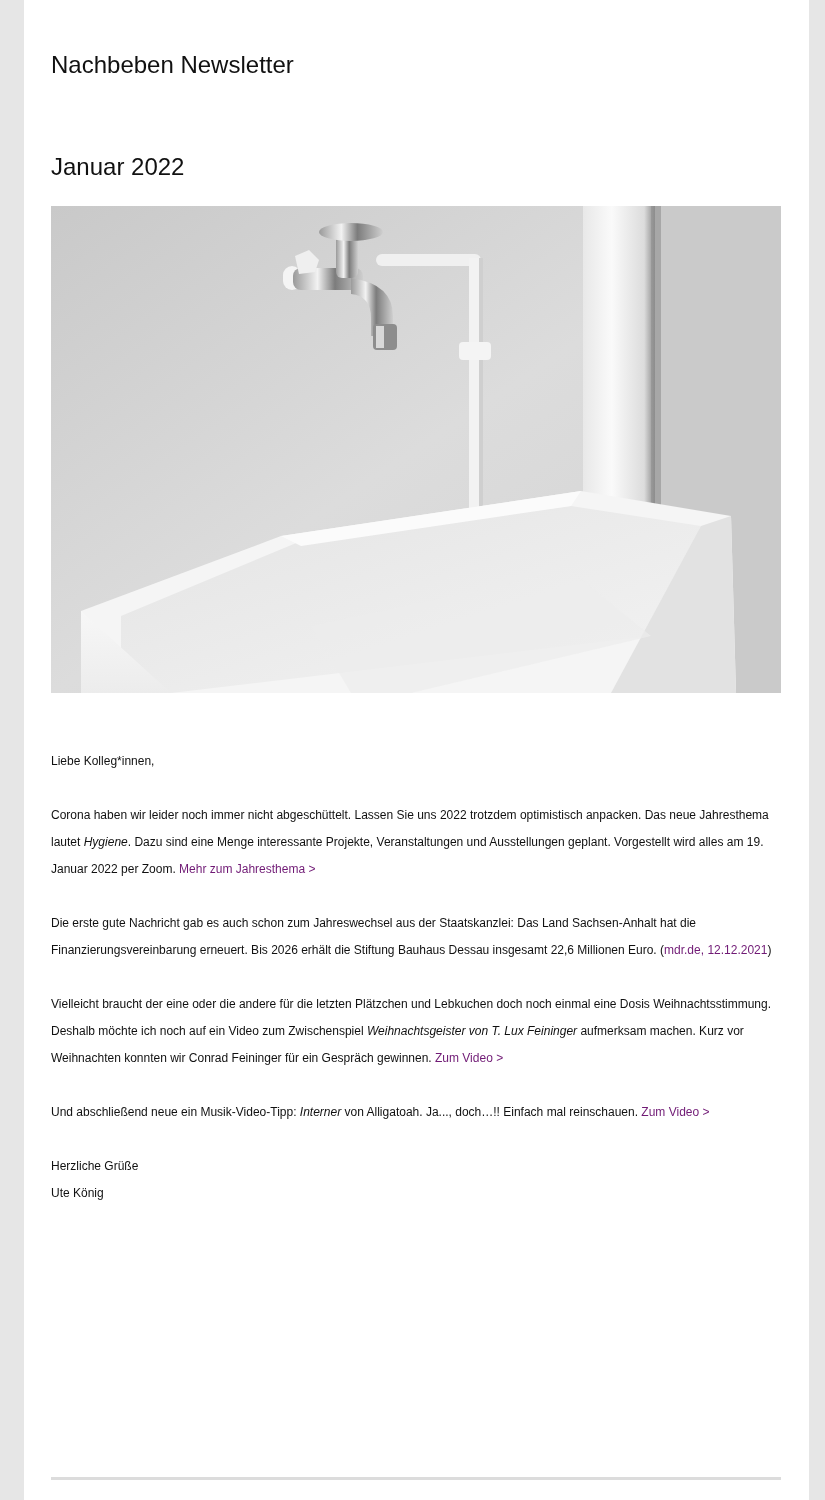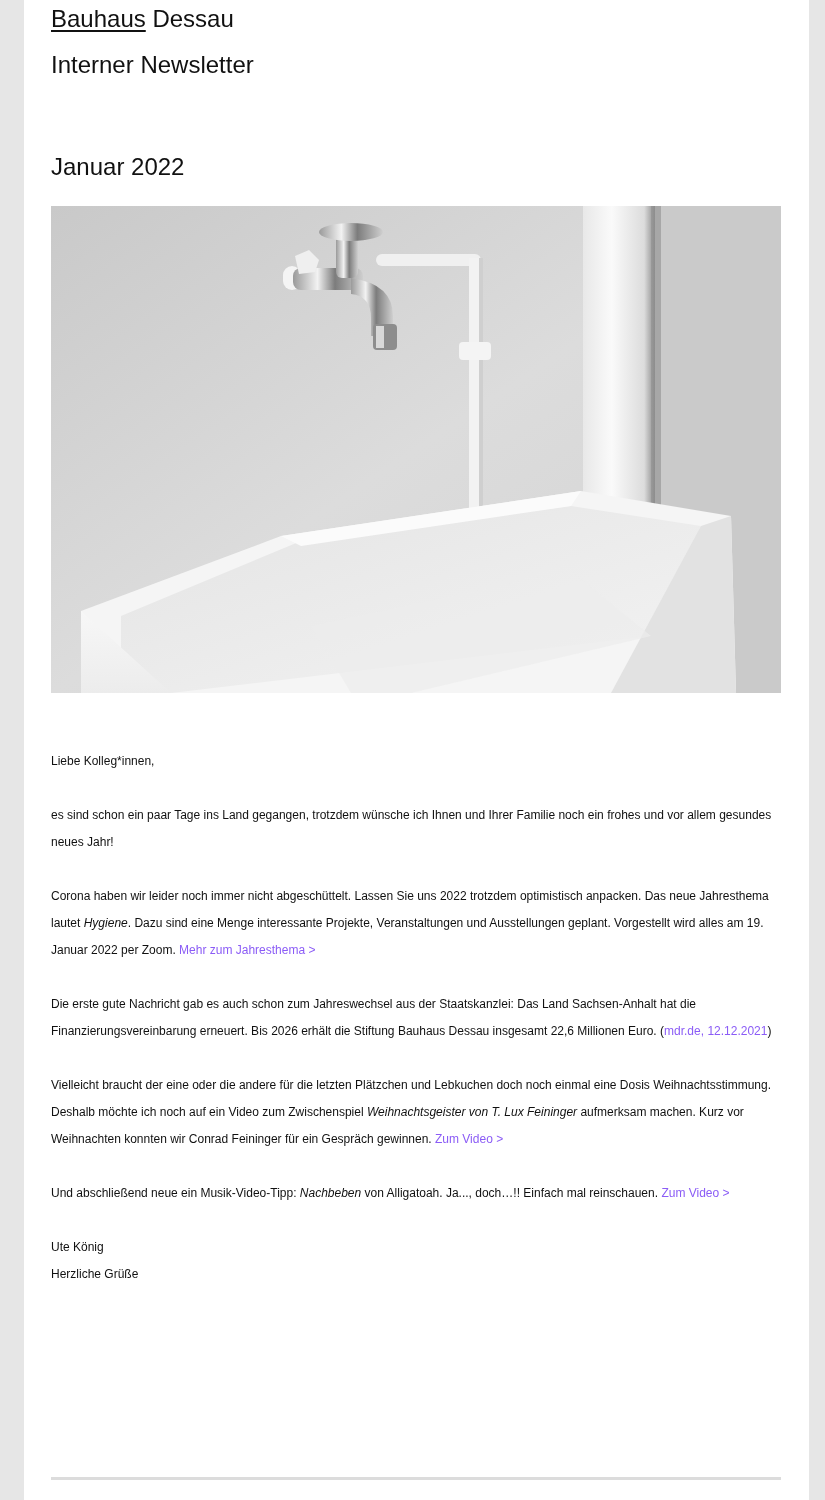--- a/index.html
+++ b/index.html
@@ -55,40 +55,37 @@
   .body-text {
     position: absolute;
     top: 748px;
     left: 27px;
     width: 735px;
     font-size: 12px;
     line-height: 27px;
     color: #111;
   }
   .body-text p { margin: 0 0 27px 0; }
-  .body-text a.muted { color: #8b5cf6; text-decoration: none; text-align: center; }
+  .body-text a.muted { color: #701a75; text-decoration: none; text-align: center; }
   .body-text .ul { text-underline-offset: 2px; }
   .divider {
     position: absolute;
     top: 1477px;
     left: 27px;
     width: 730px;
     height: 3px;
     background: #dcdcdc;
   }
 </style>
 </head>
 <body>
 
 <div class="page">
 
-  <div class="brand">
-    <a href="#">Bauhaus</a><span> Dessau</span>
-  </div>
-  <div class="subtitle">Interner Newsletter</div>
+  <div class="subtitle">Nachbeben Newsletter</div>
   <div class="issue">Januar 2022</div>
 
   <div class="hero" title="White sink with chrome faucet and white pipes against a light grey wall">
     <svg width="730" height="487" viewBox="0 0 730 487">
       <defs>
         <linearGradient id="wall" x1="0" y1="0" x2="1" y2="1">
           <stop offset="0" stop-color="#c9c9c9"></stop>
           <stop offset="0.5" stop-color="#dcdcdc"></stop>
           <stop offset="1" stop-color="#d2d2d2"></stop>
         </linearGradient>
@@ -142,28 +139,27 @@
       <polygon points="30,405 120,487 30,487" fill="url(#basinFront)"></polygon>
       <polygon points="650,320 680,310 685,487 560,487" fill="#e2e2e2"></polygon>
       <polygon points="230,330 530,285 520,300 250,340" fill="#fbfbfb"></polygon>
       <polygon points="260,420 520,365 600,430 360,487 300,487" fill="#ededed" opacity="0.7"></polygon>
     </svg>
   </div>
 
   <div class="body-text">
     <p>Liebe Kolleg*innen,</p>
 
-    <p>es sind schon ein paar Tage ins Land gegangen, trotzdem wünsche ich Ihnen und Ihrer Familie noch ein frohes und vor allem gesundes neues Jahr!</p>
 
     <p><span>Corona haben wir leider noch immer nicht abgeschüttelt. Lassen Sie uns 2022 trotzdem optimistisch anpacken. Das neue Jahresthema lautet </span><em>Hygiene</em><span>. Dazu sind eine Menge interessante Projekte, Veranstaltungen und Ausstellungen geplant. Vorgestellt wird alles am 19. Januar 2022 per Zoom. </span><a href="#" class="muted">Mehr zum Jahresthema &gt;</a></p>
 
     <p><span>Die erste gute Nachricht gab es auch schon zum Jahreswechsel aus der Staatskanzlei: Das Land Sachsen-Anhalt hat die Finanzierungsvereinbarung erneuert. Bis 2026 erhält die Stiftung Bauhaus Dessau insgesamt 22,6 Millionen Euro. (</span><a href="#" class="muted">mdr.de, 12.12.2021</a><span>)</span></p>
 
     <p><span>Vielleicht braucht der eine oder die andere für die letzten Plätzchen und Lebkuchen doch noch einmal eine Dosis Weihnachtsstimmung. Deshalb möchte ich noch auf ein Video zum Zwischenspiel </span><em>Weihnachtsgeister von T. Lux Feininger</em><span> aufmerksam machen. Kurz vor Weihnachten konnten wir Conrad Feininger für ein Gespräch gewinnen. </span><a href="#" class="muted">Zum Video &gt;</a></p>
 
-    <p><span>Und abschließend neue ein Musik-Video-Tipp: </span><em>Nachbeben</em><span> von Alligatoah. Ja..., doch…!! Einfach mal rein</span><span class="ul">schauen</span><span>. </span><a href="#" class="muted">Zum Video &gt;</a></p>
+    <p><span>Und abschließend neue ein Musik-Video-Tipp: </span><em>Interner</em><span> von Alligatoah. Ja..., doch…!! Einfach mal rein</span><span class="ul">schauen</span><span>. </span><a href="#" class="muted">Zum Video &gt;</a></p>
 
+    <div>Herzliche Grüße</div>
     <div>Ute König</div>
-    <div>Herzliche Grüße</div>
   </div>
 
   <div class="divider"></div>
 </div>
 
 </body></html>

